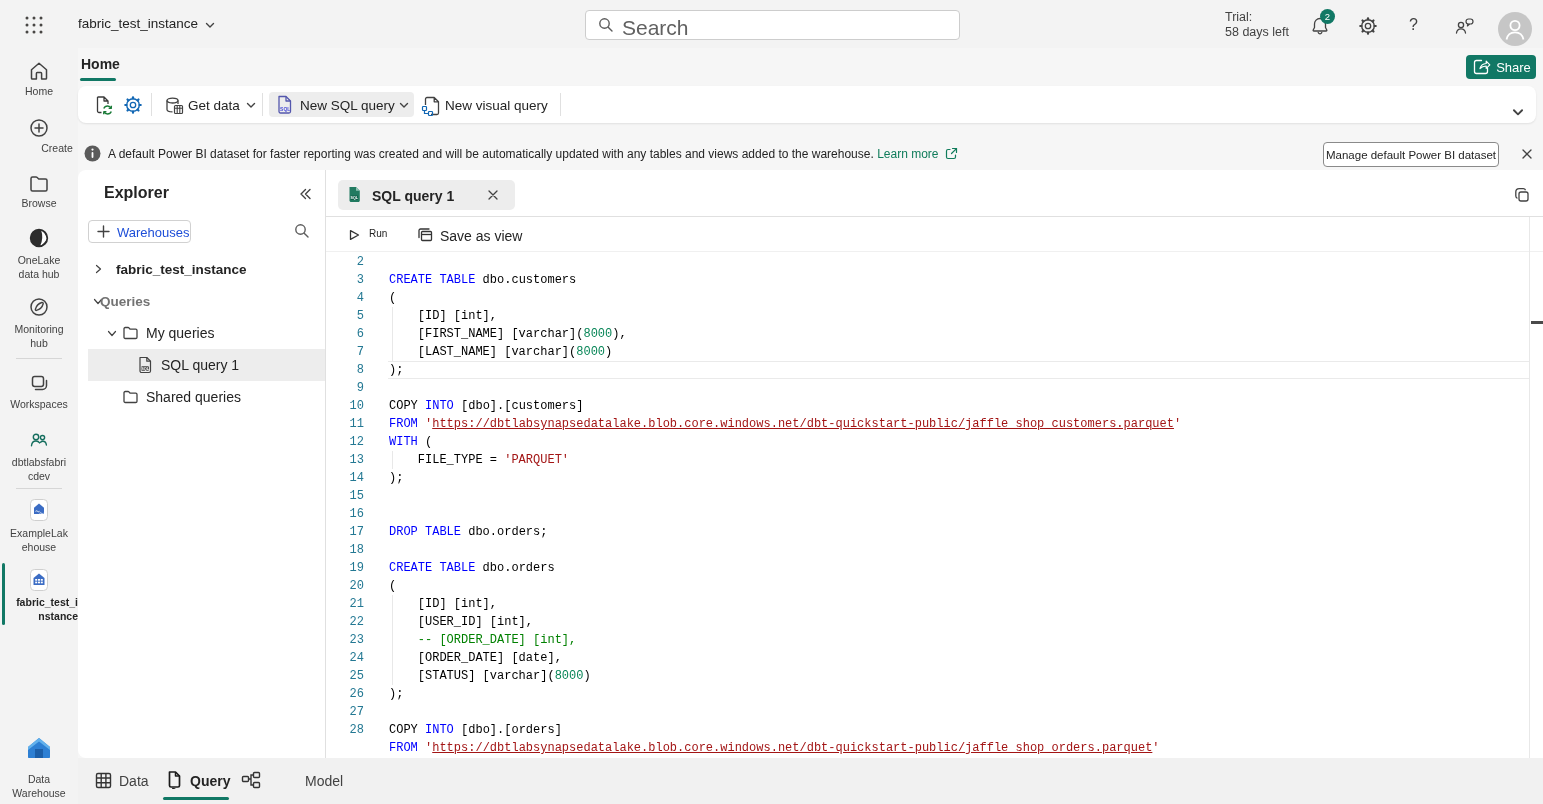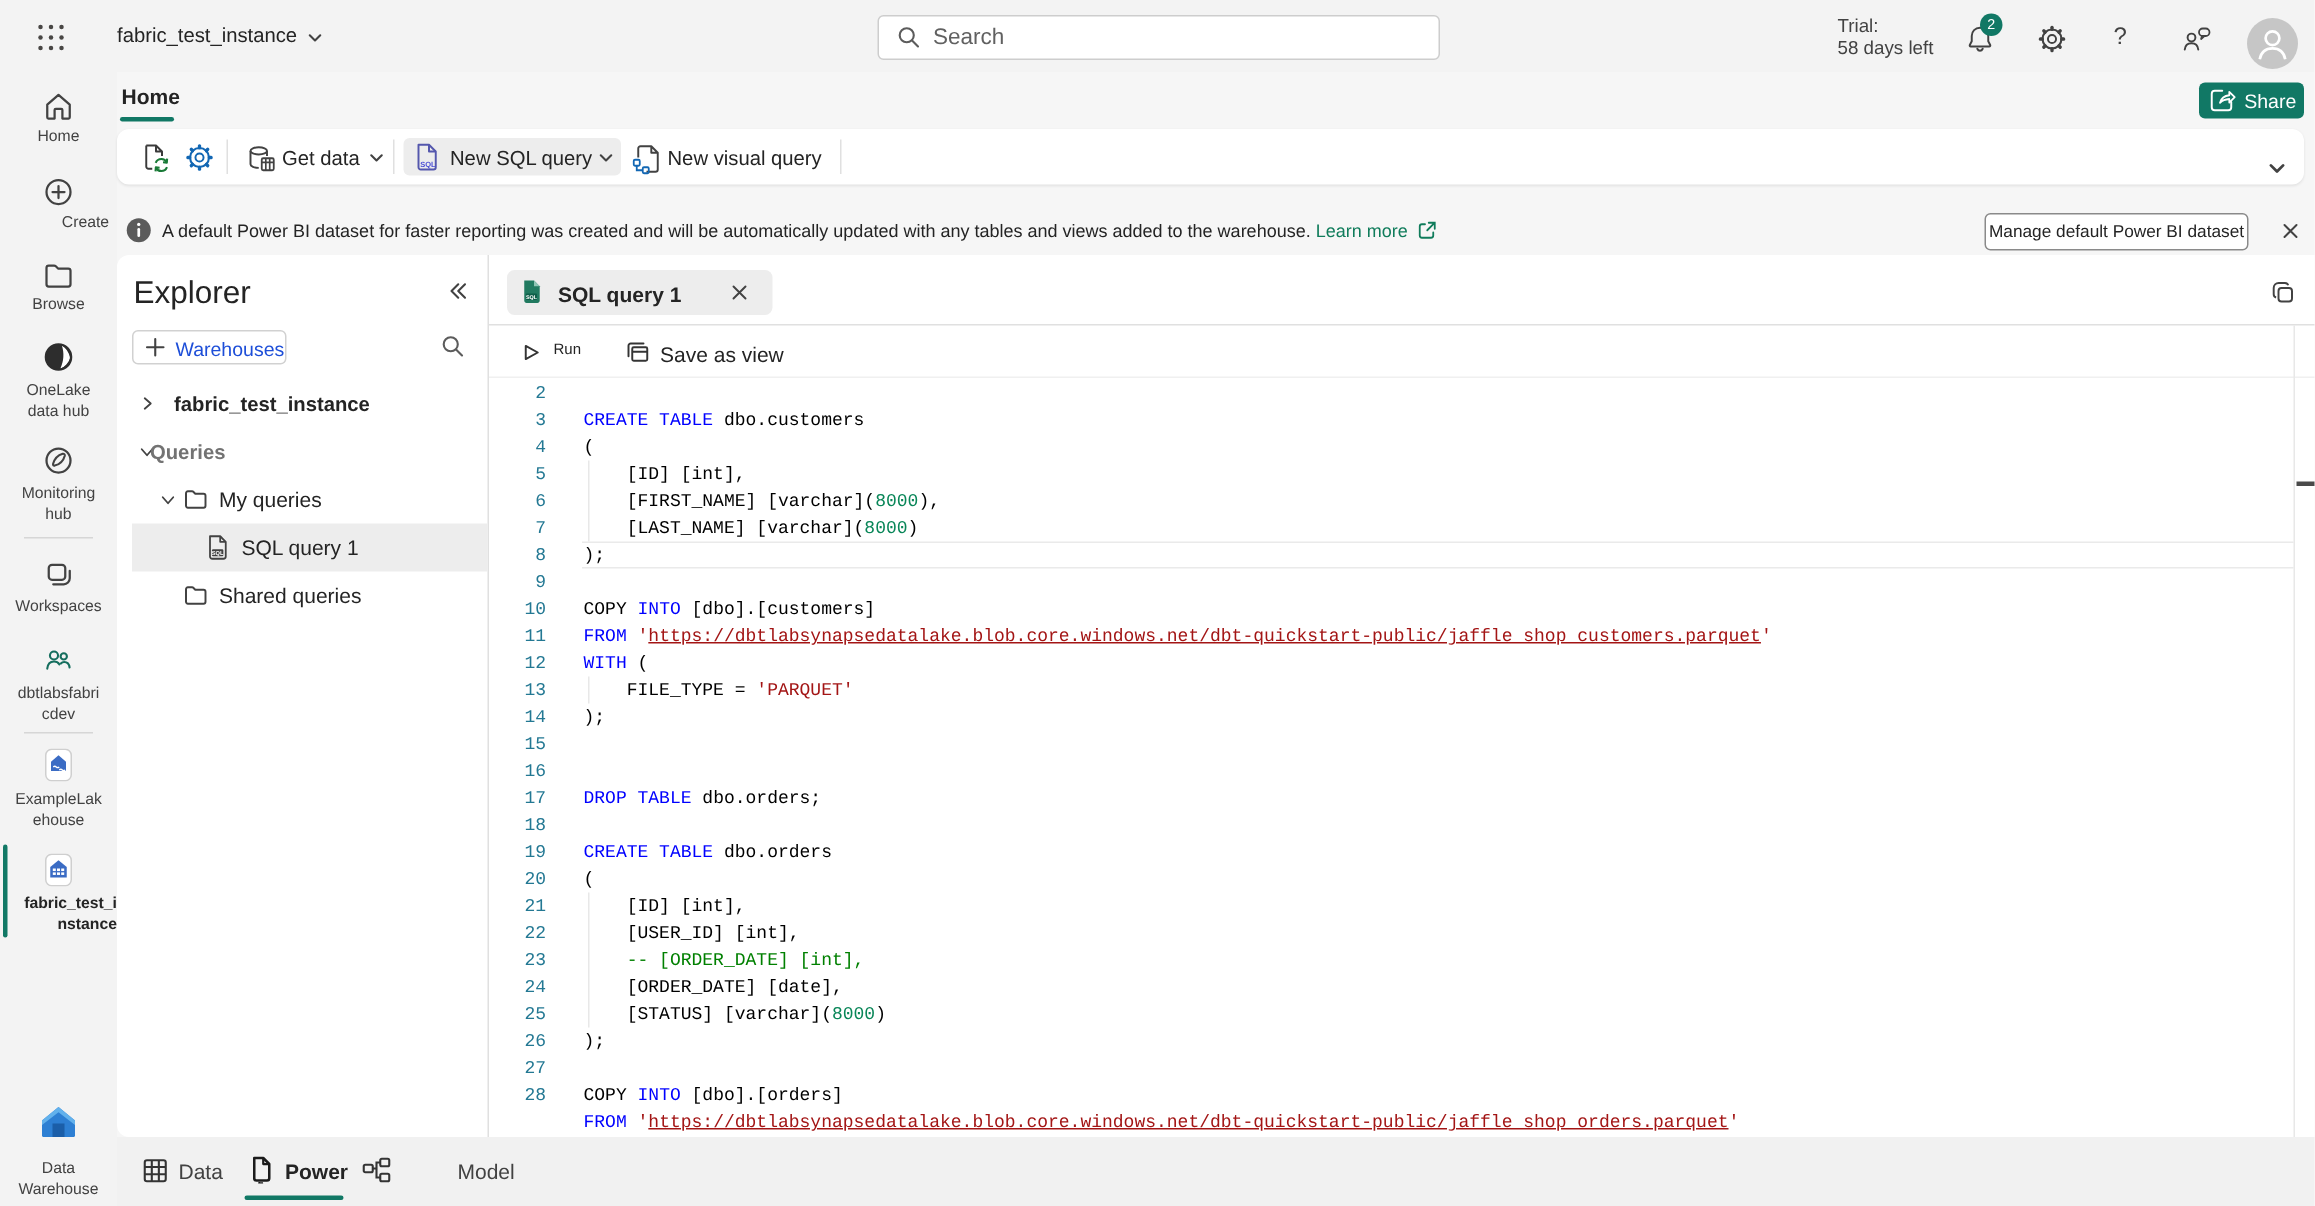--- a/index.html
+++ b/index.html
@@ -39,21 +39,21 @@
       <path d="M2.5 4.5 L6 8 L9.5 4.5" fill="none" stroke="#424242" stroke-width="1.4" stroke-linecap="round" stroke-linejoin="round"></path>
     </svg>
   </div>
 <div class="abs" style="left:585px;top:10px;width:375px;height:30px;background:#fff;border:1px solid #cdcdcd;border-radius:4px;"></div>
 <div class="ic" style="left:598px;top:17px;">
     <svg width="16" height="16" viewBox="0 0 16 16">
       <circle cx="6.5" cy="6.5" r="4.7" fill="none" stroke="#5c5c5c" stroke-width="1.4"></circle>
       <line x1="10.2" y1="10.2" x2="14" y2="14" stroke="#5c5c5c" stroke-width="1.4" stroke-linecap="round"></line>
     </svg>
   </div>
-<div class="abs" style="left:622px;top:16px;font-size:15px;color:#616161;">Search</div>
+<div class="abs" style="left:622px;top:16px;font-size:21px;color:#616161;">Search</div>
 <div class="abs" style="left:1225px;top:10px;width:75px;font-size:12.5px;color:#424242;line-height:15px;">Trial:<br>58 days left</div>
 <div class="ic" style="left:1310px;top:16px;">
     <svg width="20" height="20" viewBox="0 0 20 20">
       <path d="M10 2.5 C6.8 2.5 4.5 4.9 4.5 8 L4.5 11.5 L3.2 14 C3 14.4 3.2 15 3.9 15 L16.1 15 C16.8 15 17 14.4 16.8 14 L15.5 11.5 L15.5 8 C15.5 4.9 13.2 2.5 10 2.5 Z" fill="none" stroke="#424242" stroke-width="1.3" stroke-linejoin="round"></path>
       <path d="M8.2 16.5 C8.6 17.4 9.3 17.8 10 17.8 C10.7 17.8 11.4 17.4 11.8 16.5" fill="none" stroke="#424242" stroke-width="1.3" stroke-linecap="round"></path>
     </svg>
   </div>
 <div class="abs" style="left:1320px;top:9px;width:15px;height:15px;border-radius:50%;background:#117865;color:#fff;font-size:9.5px;text-align:center;line-height:15px;">2</div>
 <div class="ic" style="left:1358px;top:16px;">
     <svg width="20" height="20" viewBox="0 0 20 20">
@@ -269,21 +269,21 @@
         <path d="M7.5 1.5 L11.5 1.5 L11.5 5.5 M11.2 1.8 L6.5 6.5" fill="none" stroke="#107c5b" stroke-width="1.2" stroke-linecap="round"></path>
       </svg></span></div>
 <div class="abs" style="left:1323px;top:142px;width:176px;height:25px;background:#fff;border:1px solid #8a8a8a;border-radius:4px;font-size:11.5px;white-space:nowrap;color:#242424;display:flex;align-items:center;justify-content:center;">Manage default Power BI dataset</div>
 <div class="ic" style="left:1520px;top:147px;">
     <svg width="14" height="14" viewBox="0 0 14 14">
       <path d="M3 3 L11 11 M11 3 L3 11" stroke="#424242" stroke-width="1.3" stroke-linecap="round"></path>
     </svg>
   </div>
 <div class="abs" style="left:78px;top:170px;width:1465px;height:588px;background:#fff;border-radius:8px 0 0 8px;"></div>
 <div class="abs" style="left:325px;top:170px;width:1px;height:588px;background:#e0e0e0;"></div>
-<div class="abs" style="left:89px;top:184px;font-size:21px;font-weight:normal;color:#242424;">Explorer</div>
+<div class="abs" style="left:104px;top:184px;font-size:16px;font-weight:bold;color:#242424;">Explorer</div>
 <div class="ic" style="left:298px;top:187px;">
     <svg width="14" height="14" viewBox="0 0 14 14">
       <path d="M7.5 2.5 L3 7 L7.5 11.5 M12 2.5 L7.5 7 L12 11.5" fill="none" stroke="#424242" stroke-width="1.4" stroke-linecap="round" stroke-linejoin="round"></path>
     </svg>
   </div>
 <div class="abs" style="left:88px;top:220px;width:103px;height:23px;border:1px solid #d1d1d1;border-radius:4px;background:#fff;"></div>
 <div class="ic" style="left:96px;top:224px;">
     <svg width="15" height="15" viewBox="0 0 15 15">
       <path d="M7.5 2 L7.5 13 M2 7.5 L13 7.5" stroke="#424242" stroke-width="1.4" stroke-linecap="round"></path>
     </svg>
@@ -435,21 +435,21 @@
     </svg>
   </div>
 <div class="abs" style="left:119px;top:773px;font-size:14px;color:#424242;">Data</div>
 <div class="ic" style="left:166px;top:770px;">
     <svg width="17" height="19" viewBox="0 0 17 19">
       <path d="M3.5 2 L9.5 2 L13.5 6 L13.5 15.5 C13.5 16.3 12.8 17 12 17 L5 17 C4.2 17 3.5 16.3 3.5 15.5 Z" fill="none" stroke="#1b1b1b" stroke-width="1.7" stroke-linejoin="round"></path>
       <path d="M9.5 2 L9.5 6 L13.5 6" fill="none" stroke="#1b1b1b" stroke-width="1.5" stroke-linejoin="round"></path>
       <path d="M6.2 18.4 C7 18.8 8.2 19 9.4 18.9" fill="none" stroke="#1b1b1b" stroke-width="1.4"></path>
     </svg>
   </div>
-<div class="abs" style="left:190px;top:773px;font-size:14px;font-weight:bold;color:#242424;">Power</div>
+<div class="abs" style="left:190px;top:773px;font-size:14px;font-weight:bold;color:#242424;">Query</div>
 <div class="abs" style="left:163px;top:797px;width:66px;height:3px;background:#117865;border-radius:2px;"></div>
 <div class="ic" style="left:241px;top:771px;">
     <svg width="20" height="19" viewBox="0 0 20 19">
       <g fill="none" stroke="#343434" stroke-width="1.4">
         <rect x="1.5" y="5.5" width="6" height="5" rx="1"></rect>
         <rect x="12.5" y="1.5" width="6" height="5" rx="1"></rect>
         <rect x="12.5" y="11.5" width="6" height="5" rx="1"></rect>
         <path d="M7.5 8 L10 8 L10 4 L12.5 4 M10 8 L10 14 L12.5 14"></path>
       </g>
     </svg>

